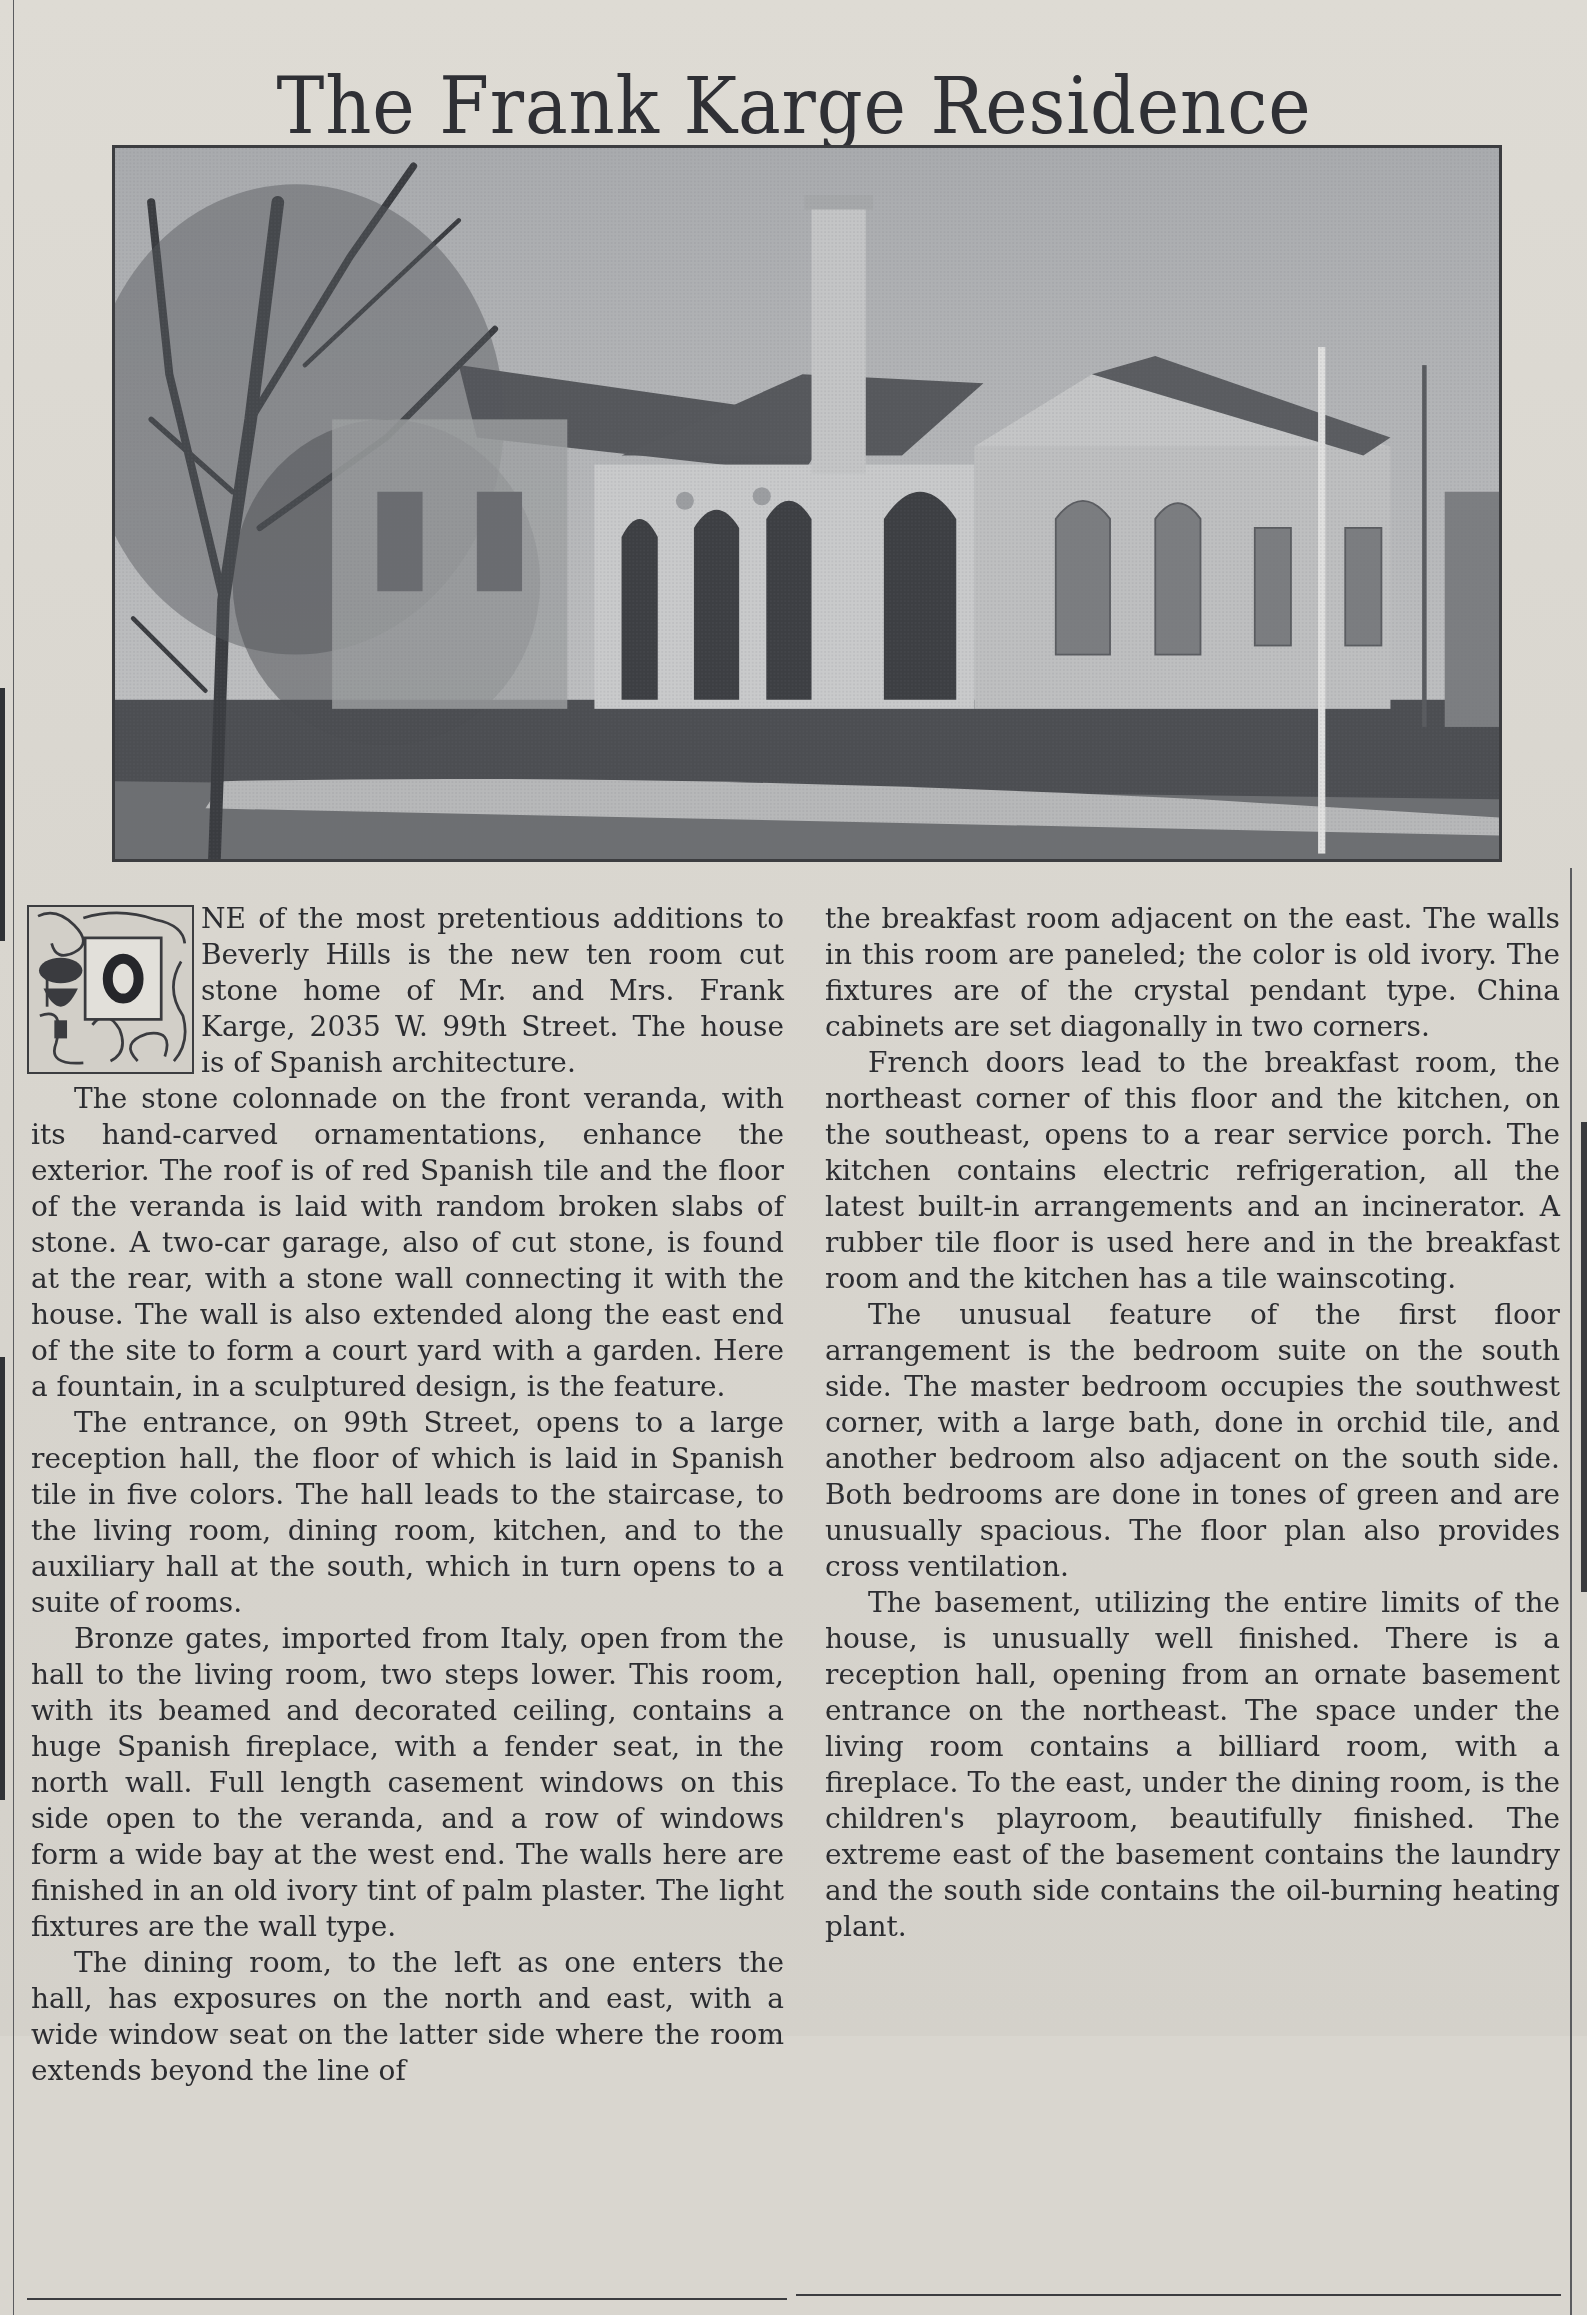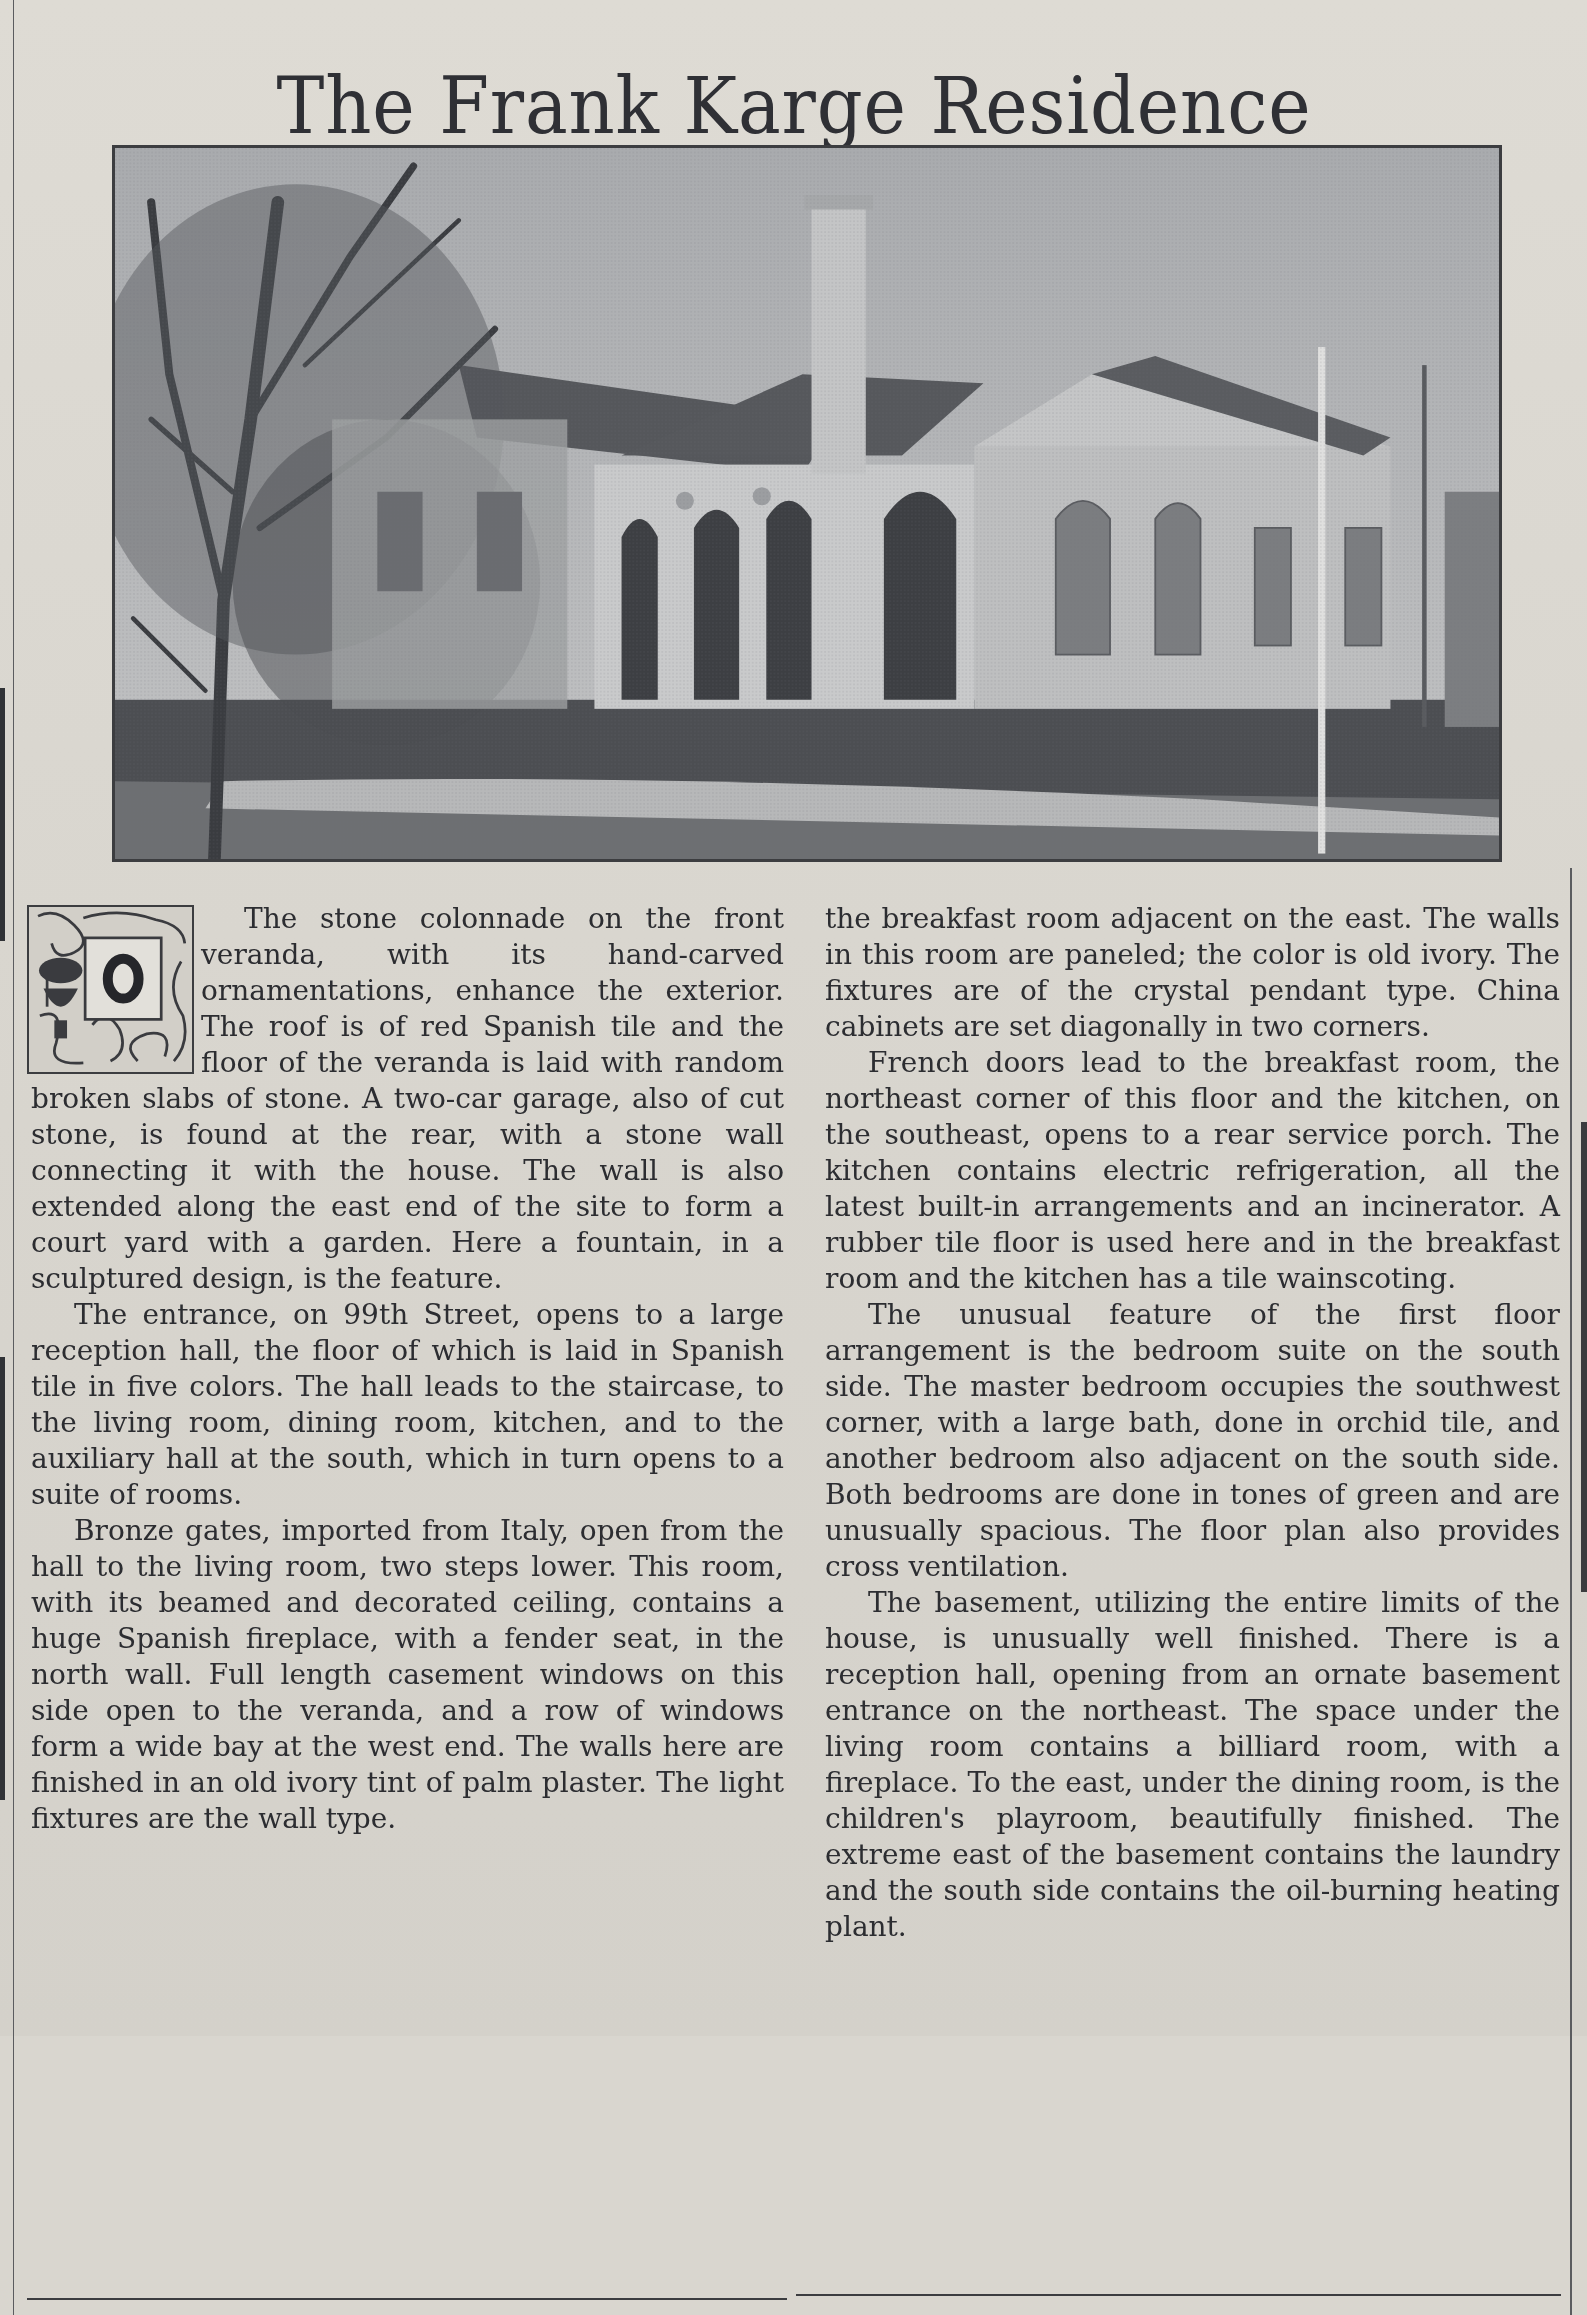--- a/index.html
+++ b/index.html
@@ -148,23 +148,25 @@
         <path d="M16 90 Q35 130 54 90 Z"></path>
         <rect x="28" y="125" width="14" height="20"></rect>
       </g>
       <rect x="62" y="34" width="84" height="90" fill="#e2e0da" stroke="#3a3b3f" stroke-width="3"></rect>
       <ellipse cx="104" cy="79" rx="17" ry="22" fill="none" stroke="#25262a" stroke-width="11"></ellipse>
     </svg>
   </div>
 
   <div class="col col-left">
     <div class="lead-wrap"></div>
+    <p>NE of the most pretentious additions to Beverly Hills is the new ten room cut stone home of Mr. and Mrs. Frank Karge, 2035 W. 99th Street. The house is of Spanish architecture.</p>
     <p class="indent">The stone colonnade on the front veranda, with its hand-carved ornamentations, enhance the exterior. The roof is of red Spanish tile and the floor of the veranda is laid with random broken slabs of stone. A two-car garage, also of cut stone, is found at the rear, with a stone wall connecting it with the house. The wall is also extended along the east end of the site to form a court yard with a garden. Here a fountain, in a sculptured design, is the feature.</p>
     <p class="indent">The entrance, on 99th Street, opens to a large reception hall, the floor of which is laid in Spanish tile in five colors. The hall leads to the staircase, to the living room, dining room, kitchen, and to the auxiliary hall at the south, which in turn opens to a suite of rooms.</p>
     <p class="indent">Bronze gates, imported from Italy, open from the hall to the living room, two steps lower. This room, with its beamed and decorated ceiling, contains a huge Spanish fireplace, with a fender seat, in the north wall. Full length casement windows on this side open to the veranda, and a row of windows form a wide bay at the west end. The walls here are finished in an old ivory tint of palm plaster. The light fixtures are the wall type.</p>
+    <p class="indent">The dining room, to the left as one enters the hall, has exposures on the north and east, with a wide window seat on the latter side where the room extends beyond the line of</p>
   </div>
 
   <div class="col col-right">
     <p>the breakfast room adjacent on the east. The walls in this room are paneled; the color is old ivory. The fixtures are of the crystal pendant type. China cabinets are set diagonally in two corners.</p>
     <p class="indent">French doors lead to the breakfast room, the northeast corner of this floor and the kitchen, on the southeast, opens to a rear service porch. The kitchen contains electric refrigeration, all the latest built-in arrangements and an incinerator. A rubber tile floor is used here and in the breakfast room and the kitchen has a tile wainscoting.</p>
     <p class="indent">The unusual feature of the first floor arrangement is the bedroom suite on the south side. The master bedroom occupies the southwest corner, with a large bath, done in orchid tile, and another bedroom also adjacent on the south side. Both bedrooms are done in tones of green and are unusually spacious. The floor plan also provides cross ventilation.</p>
     <p class="indent">The basement, utilizing the entire limits of the house, is unusually well finished. There is a reception hall, opening from an ornate basement entrance on the northeast. The space under the living room contains a billiard room, with a fireplace. To the east, under the dining room, is the children's playroom, beautifully finished. The extreme east of the basement contains the laundry and the south side contains the oil-burning heating plant.</p>
   </div>
 
   <div class="bottom-rule-left"></div>

